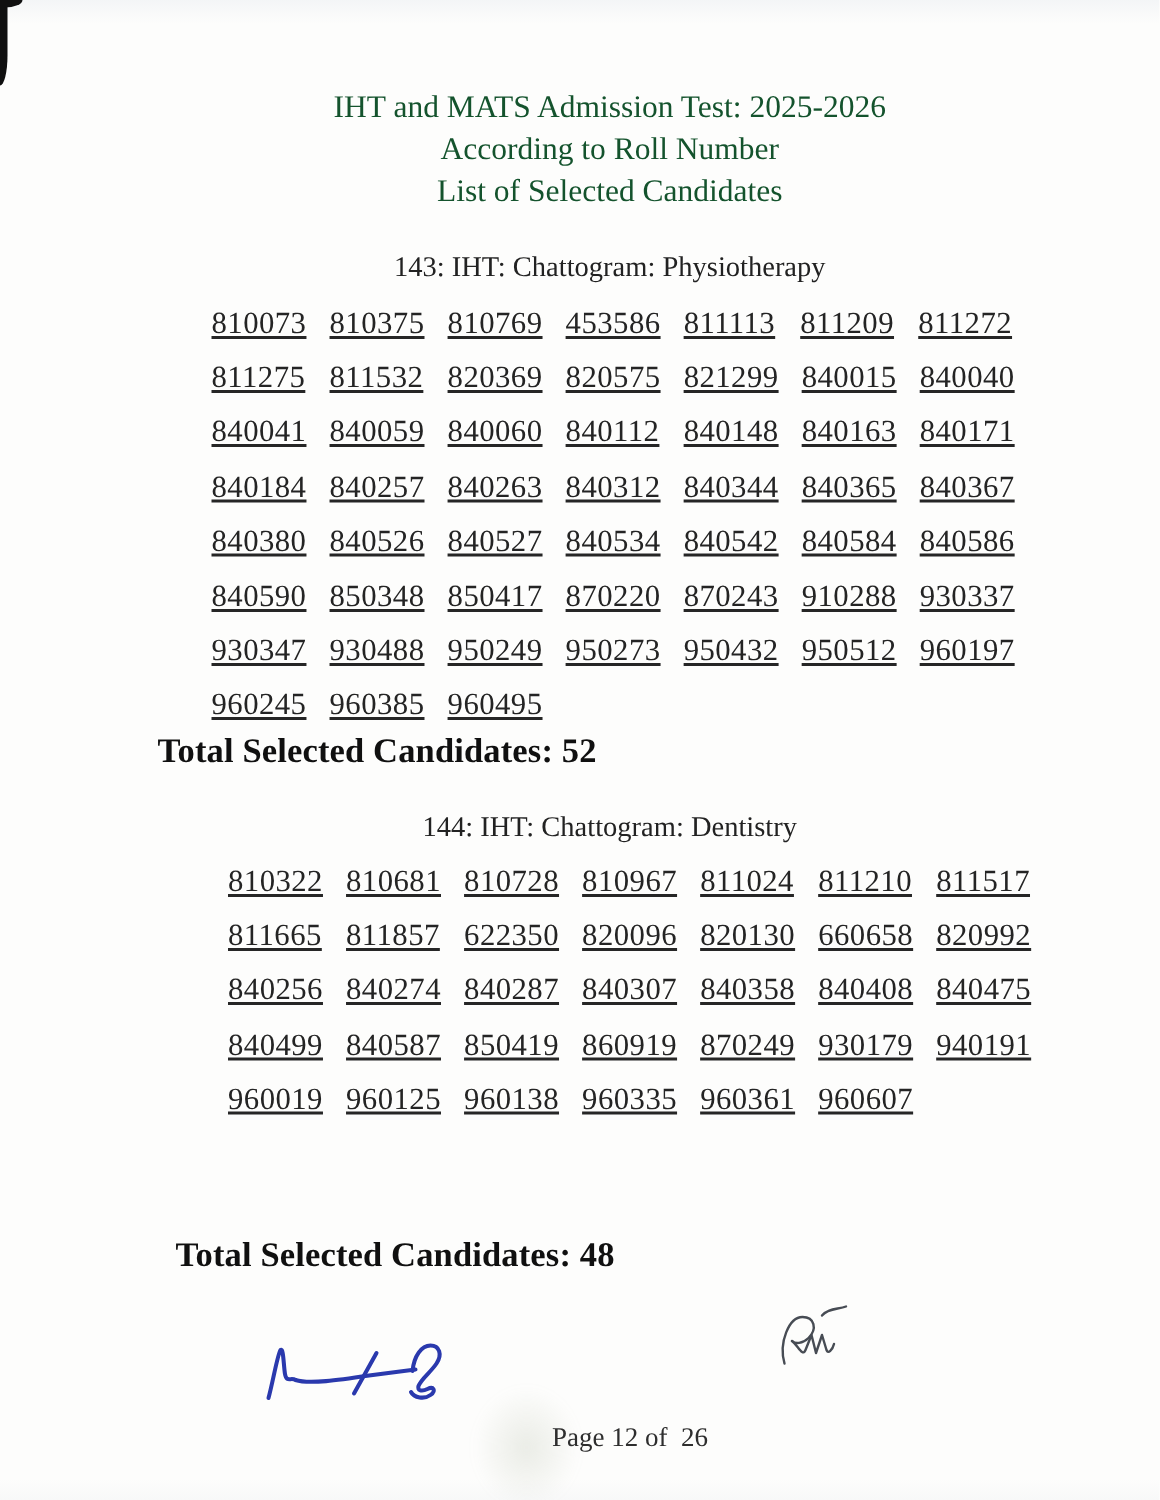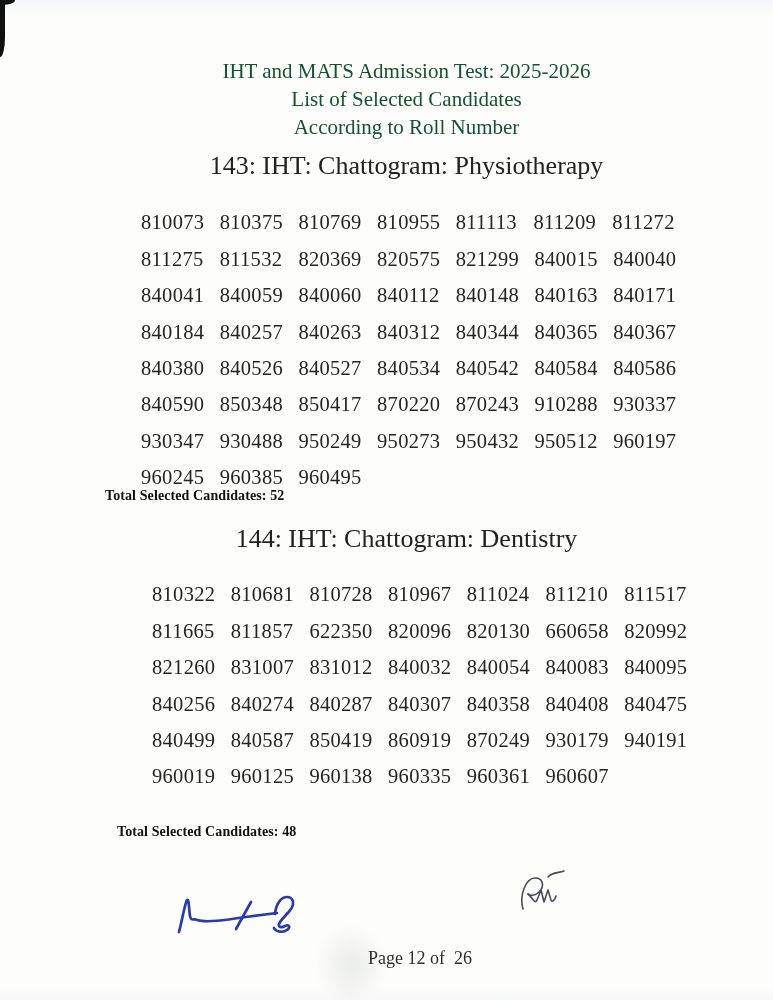--- a/index.html
+++ b/index.html
@@ -19,32 +19,32 @@
     border-bottom-right-radius:10px 40px;filter:blur(0.4px);}
   .corner-strip-h{position:absolute;left:0;top:0;width:15px;height:5px;background:#101010;
     border-bottom-right-radius:12px 5px;filter:blur(0.4px);}
   .smudge{position:absolute;left:316px;top:925px;width:70px;height:80px;border-radius:50%;
     background:radial-gradient(closest-side,rgba(158,168,142,0.20),rgba(158,168,142,0));
     filter:blur(4px);}
 
   .doc-header{position:absolute;top:57px;left:40px;width:733px;text-align:center;
     font-size:21px;line-height:28px;color:#14532d;}
   .section-heading{position:absolute;left:40px;width:733px;text-align:center;
-    font-size:26px;color:#222;}
+    font-size:19px;color:#222;margin-top:17px;}
   #section-0-heading{top:151px;}
   #section-1-heading{top:524px;}
 
   .num-grid{position:absolute;left:141px;width:545px;}
   #section-0-grid{top:198px;}
   #section-1-grid{top:570px;margin-left:11px;}
-  .num-row{display:flex;height:36.4px;align-items:flex-end;}
+  .num-row{display:flex;height:36.4px;align-items:center;text-decoration:underline;}
   .num{width:62px;margin-right:16.7px;text-align:center;font-size:20.5px;
     color:#242424;letter-spacing:0.3px;white-space:nowrap;}
 
-  .total-line{position:absolute;left:105px;font-weight:bold;font-size:14px;color:#101010;
+  .total-line{position:absolute;left:105px;font-weight:bold;font-size:23px;color:#101010;
     letter-spacing:0.1px;}
   #section-0-total{top:488px;}
   #section-1-total{top:824px;margin-left:12px;}
 
   .sig{position:absolute;}
   #signature-left{left:176px;top:891px;}
   #signature-right{left:516px;top:869px;}
   .sig svg{display:block;}
 
   .page-footer{position:absolute;top:948px;left:67px;width:706px;text-align:center;
@@ -54,31 +54,31 @@
 <body>
 
 <div class="scan-tint-top"></div>
 <div class="scan-tint-bottom"></div>
 <div class="corner-strip-v"></div>
 <div class="corner-strip-h"></div>
 <div class="smudge"></div>
 
 <div class="doc-header">
   <div>IHT and MATS Admission Test: 2025-2026</div>
+  <div>According to Roll Number</div>
   <div>List of Selected Candidates</div>
-  <div>According to Roll Number</div>
 </div>
 
 <div class="section-heading" id="section-0-heading">143: IHT: Chattogram: Physiotherapy</div>
 <div class="num-grid" id="section-0-grid">
     <div class="num-row">
       <span class="num">810073</span>
       <span class="num">810375</span>
       <span class="num">810769</span>
-      <span class="num">810955</span>
+      <span class="num">453586</span>
       <span class="num">811113</span>
       <span class="num">811209</span>
       <span class="num">811272</span>
     </div>
     <div class="num-row">
       <span class="num">811275</span>
       <span class="num">811532</span>
       <span class="num">820369</span>
       <span class="num">820575</span>
       <span class="num">821299</span>
@@ -150,29 +150,20 @@
       <span class="num">811517</span>
     </div>
     <div class="num-row">
       <span class="num">811665</span>
       <span class="num">811857</span>
       <span class="num">622350</span>
       <span class="num">820096</span>
       <span class="num">820130</span>
       <span class="num">660658</span>
       <span class="num">820992</span>
-    </div>
-    <div class="num-row">
-      <span class="num">821260</span>
-      <span class="num">831007</span>
-      <span class="num">831012</span>
-      <span class="num">840032</span>
-      <span class="num">840054</span>
-      <span class="num">840083</span>
-      <span class="num">840095</span>
     </div>
     <div class="num-row">
       <span class="num">840256</span>
       <span class="num">840274</span>
       <span class="num">840287</span>
       <span class="num">840307</span>
       <span class="num">840358</span>
       <span class="num">840408</span>
       <span class="num">840475</span>
     </div>

